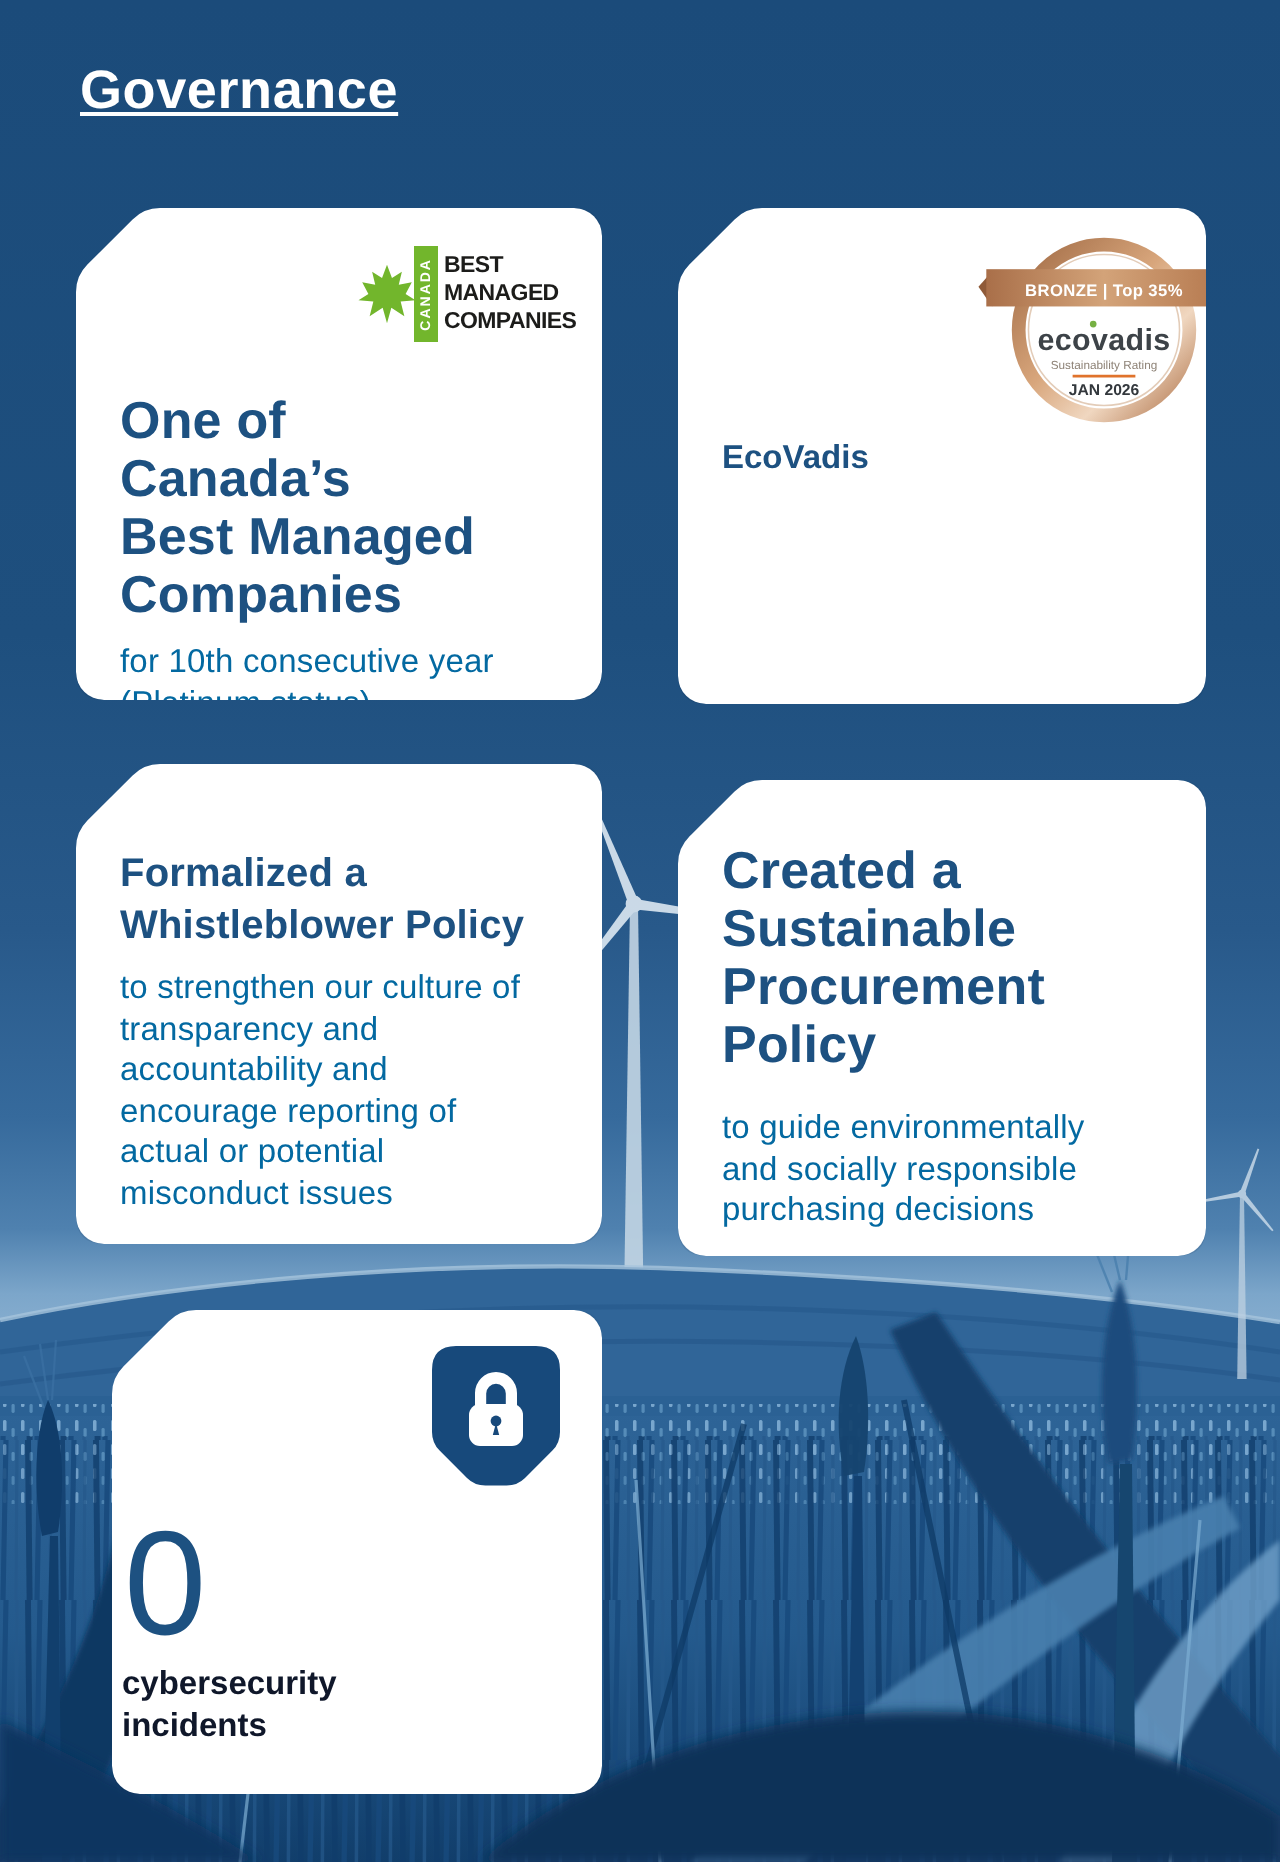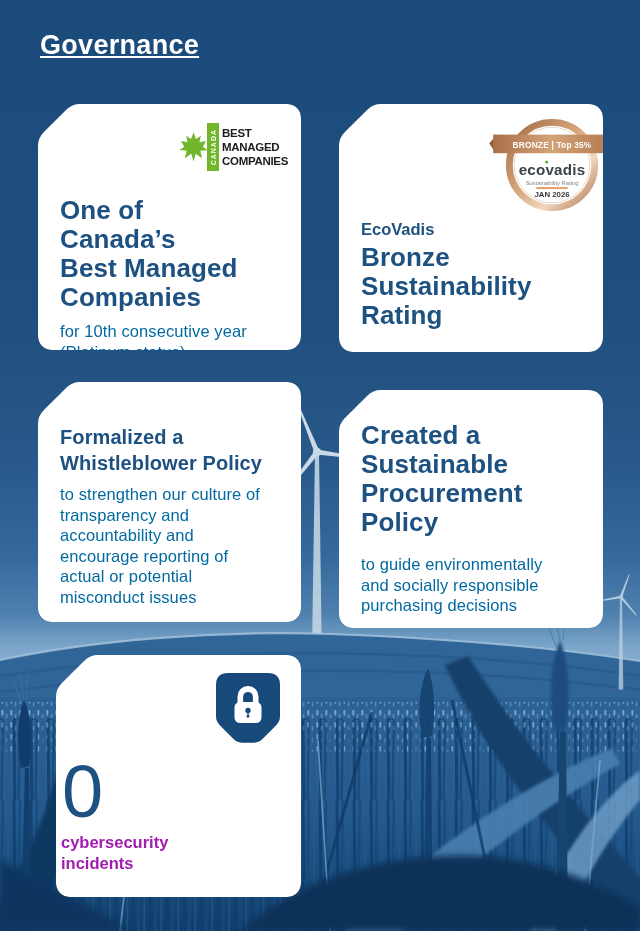--- a/index.html
+++ b/index.html
@@ -40,21 +40,21 @@
     font-size:7px;font-weight:700;letter-spacing:1px;color:#ffffff;
   }
   .bm-words{display:flex;flex-direction:column;justify-content:center;margin-left:3px;}
   .bm-words span{font-size:11.5px;line-height:14px;font-weight:700;color:#1c1c1a;letter-spacing:-.3px;white-space:nowrap;}
   
   .medal{position:absolute;left:162px;top:10px;overflow:visible;}
   
   .shield{position:absolute;top:17px;right:21px;width:64px;height:72px;}
   .big0{position:absolute;left:6px;top:100px;font-size:74px;line-height:74px;font-weight:400;color:#1d5181;}
   .cap{position:absolute;left:5px;top:177px;margin:0;max-width:155px;
-       font-size:16.5px;line-height:21px;font-weight:700;color:#a21caf;}
+       font-size:16.5px;line-height:21px;font-weight:700;color:#0f172a;}
 </style>
 </head>
 <body>
 
 <div class="page">
 
   <svg class="bg" width="640" height="931" viewBox="0 0 640 931" aria-hidden="true">
     <defs>
       <linearGradient id="sky" x1="0" y1="0" x2="0" y2="1">
         <stop offset="0" stop-color="#1B4B7A"></stop>
@@ -197,21 +197,20 @@
       <path d="M109,40 L116,30 L109,22 Z" fill="#8F5A38"></path>
       <rect x="-8" y="21" width="120" height="19" fill="url(#band)"></rect>
       <text x="52" y="34.5" text-anchor="middle" font-family="Liberation Sans, sans-serif" font-size="8.5" font-weight="700" letter-spacing="0.2" fill="#FFFFFF">BRONZE | Top 35%</text>
       <circle cx="46.5" cy="49" r="1.7" fill="#76B043"></circle>
       <text x="52" y="62" text-anchor="middle" font-family="Liberation Sans, sans-serif" font-size="15.5" font-weight="700" letter-spacing="0.2" fill="#3D4348">ecovadis</text>
       <text x="52" y="72" text-anchor="middle" font-family="Liberation Sans, sans-serif" font-size="6" fill="#8D8276">Sustainability Rating</text>
       <line x1="36" y1="75.5" x2="68" y2="75.5" stroke="#E0732C" stroke-width="1.4"></line>
       <text x="52" y="85" text-anchor="middle" font-family="Liberation Sans, sans-serif" font-size="8" font-weight="700" fill="#33383D">JAN 2026</text>
     </svg>
     <div class="label-ev">EcoVadis</div>
-    <h2 class="h-ev">Bronze Sustainability Rating</h2>
   </section>
 
   <section class="card card4" style="clip-path: path(&quot;M 42 0 L 250 0 Q 264 0 264 14 L 264 224 Q 264 238 250 238 L 14 238 Q 0 238 0 224 L 0 42 Q 0 34 5.7 28.3 L 28.3 5.7 Q 34 0 42 0 Z&quot;);">
     <h2 class="h-sp">Created a Sustainable Procurement Policy</h2>
     <p class="body b-sp">to guide environmentally and socially responsible purchasing decisions</p>
   </section>
 
   <section class="card card3" style="clip-path: path(&quot;M 42 0 L 249 0 Q 263 0 263 14 L 263 226 Q 263 240 249 240 L 14 240 Q 0 240 0 226 L 0 42 Q 0 34 5.7 28.3 L 28.3 5.7 Q 34 0 42 0 Z&quot;);">
     <h2 class="h-wb">Formalized a Whistleblower Policy</h2>
     <p class="body b-wb">to strengthen our culture of transparency and accountability and encourage reporting of actual or potential misconduct issues</p>

